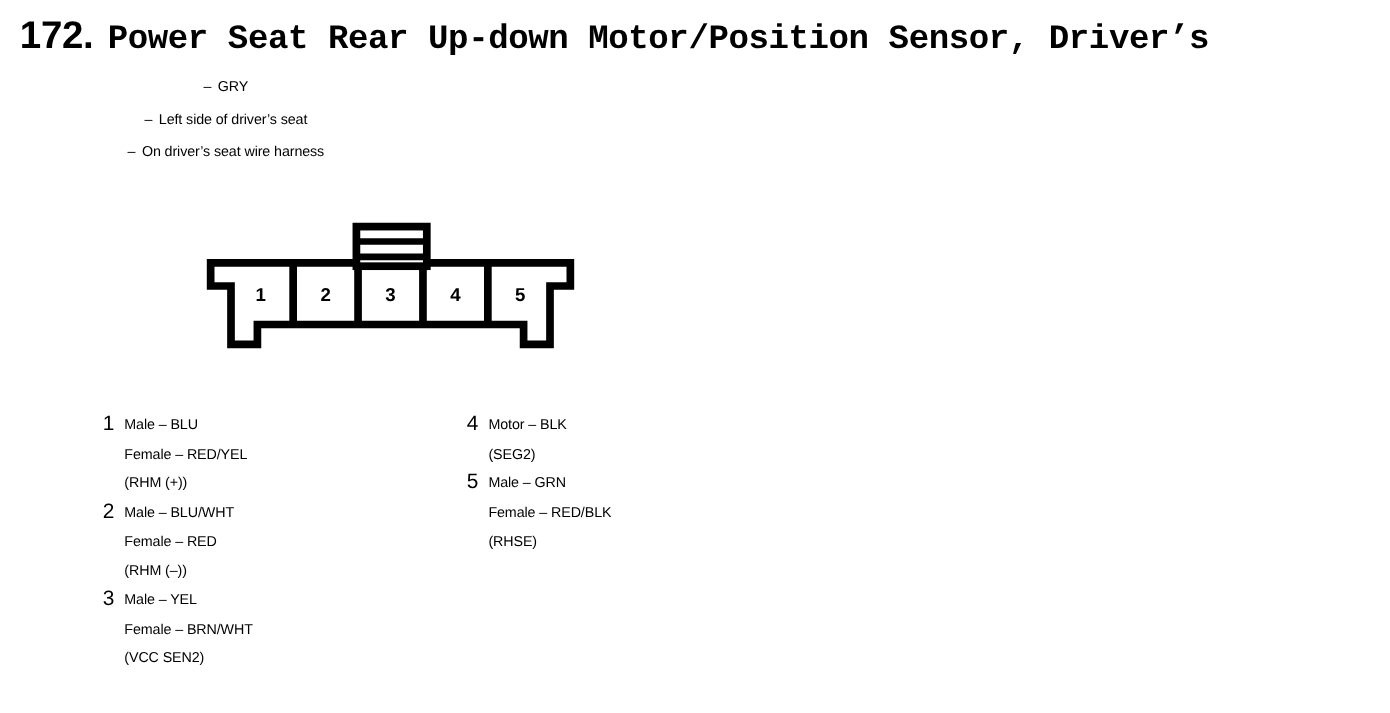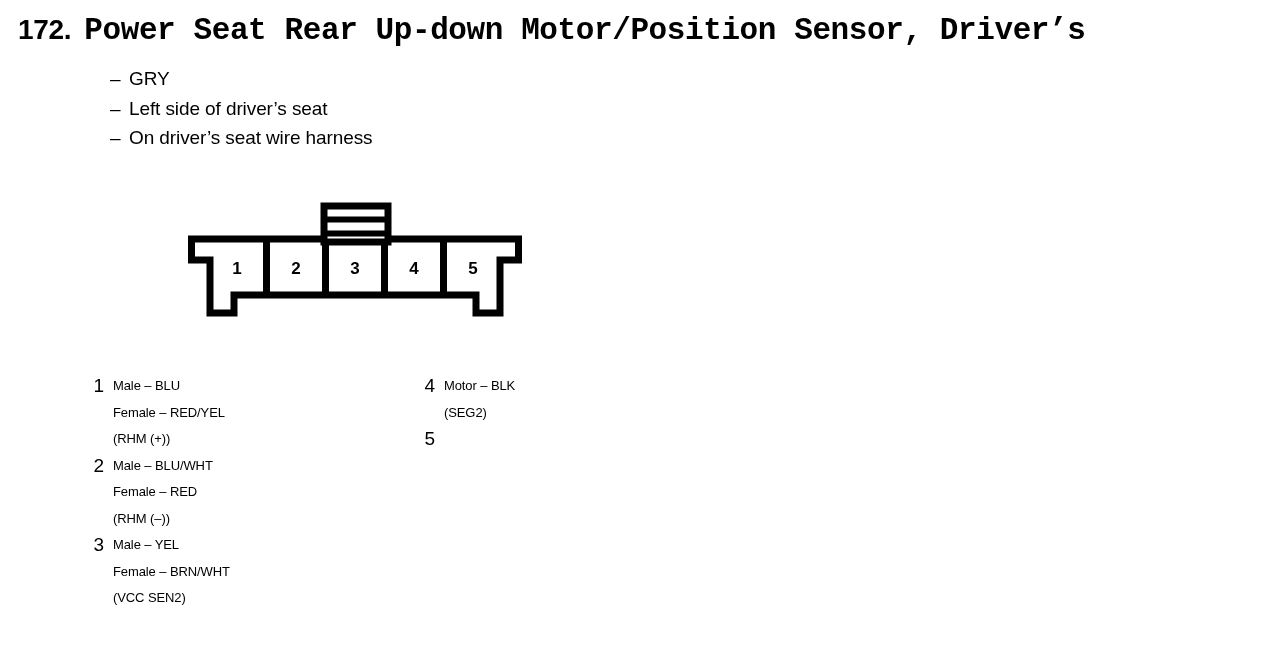--- a/index.html
+++ b/index.html
@@ -19,43 +19,44 @@
   
   #title-row {
     position: absolute;
     left: 18px;
     top: 13px;
     display: flex;
     align-items: baseline;
     white-space: nowrap;
   }
   #title-number {
-    font-size: 28px;
+    font-size: 35px;
     font-weight: bold;
     letter-spacing: -0.3px;
     margin-right: 13px;
   }
   #title-text {
     font-size: 31px;
     font-weight: bold;
     letter-spacing: -0.4px;
     font-family: Liberation Mono, monospace;
   }
 
   
   #bullets {
     position: absolute;
     left: 110px;
     top: 64px;
   }
   .bullet-line {
-    font-size: 19px;
+    font-size: 13px;
     line-height: 29.5px;
     white-space: nowrap;
     letter-spacing: -0.1px;
+    text-align: center;
   }
   .bullet-dash {
     display: inline-block;
     width: 19px;
   }
 
   
   #connector {
     position: absolute;
     left: 180px;
@@ -185,14 +186,19 @@
 <div class="pin-list" id="pin-list-right">
   <div class="pin-entry">
     <div class="pin-index">4</div>
     <div class="pin-body">
       <div>Motor – BLK</div>
       <div>(SEG2)</div>
     </div>
   </div>
   <div class="pin-entry">
     <div class="pin-index">5</div>
+    <div class="pin-body">
+      <div>Male – GRN</div>
+      <div>Female – RED/BLK</div>
+      <div>(RHSE)</div>
+    </div>
   </div>
 </div>
 
 </body></html>

